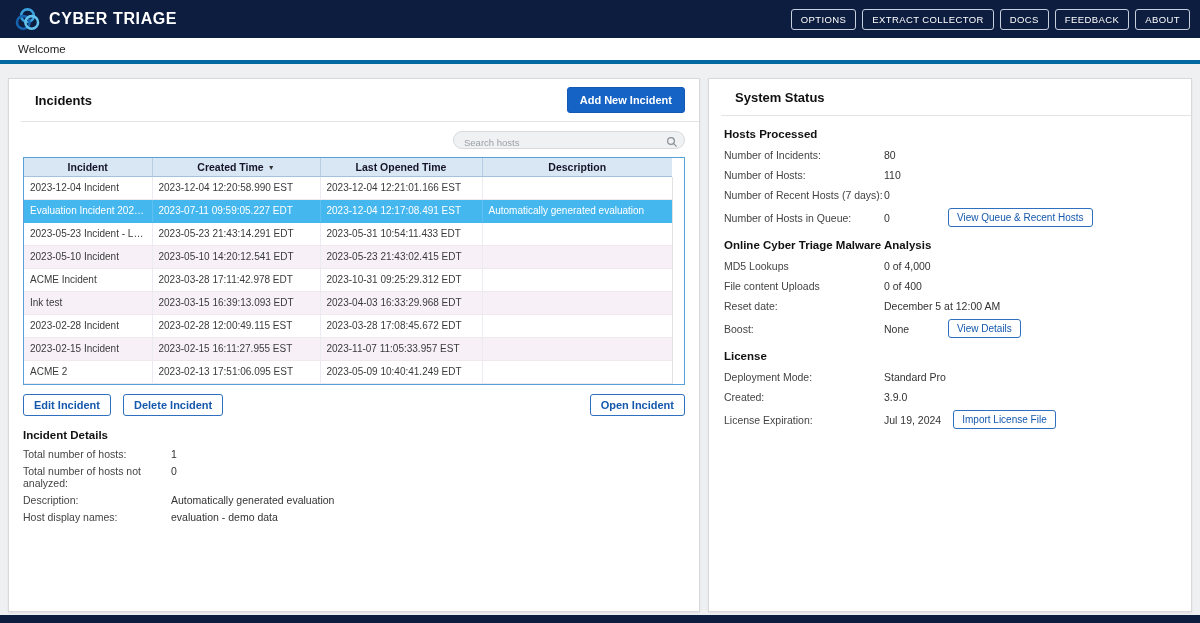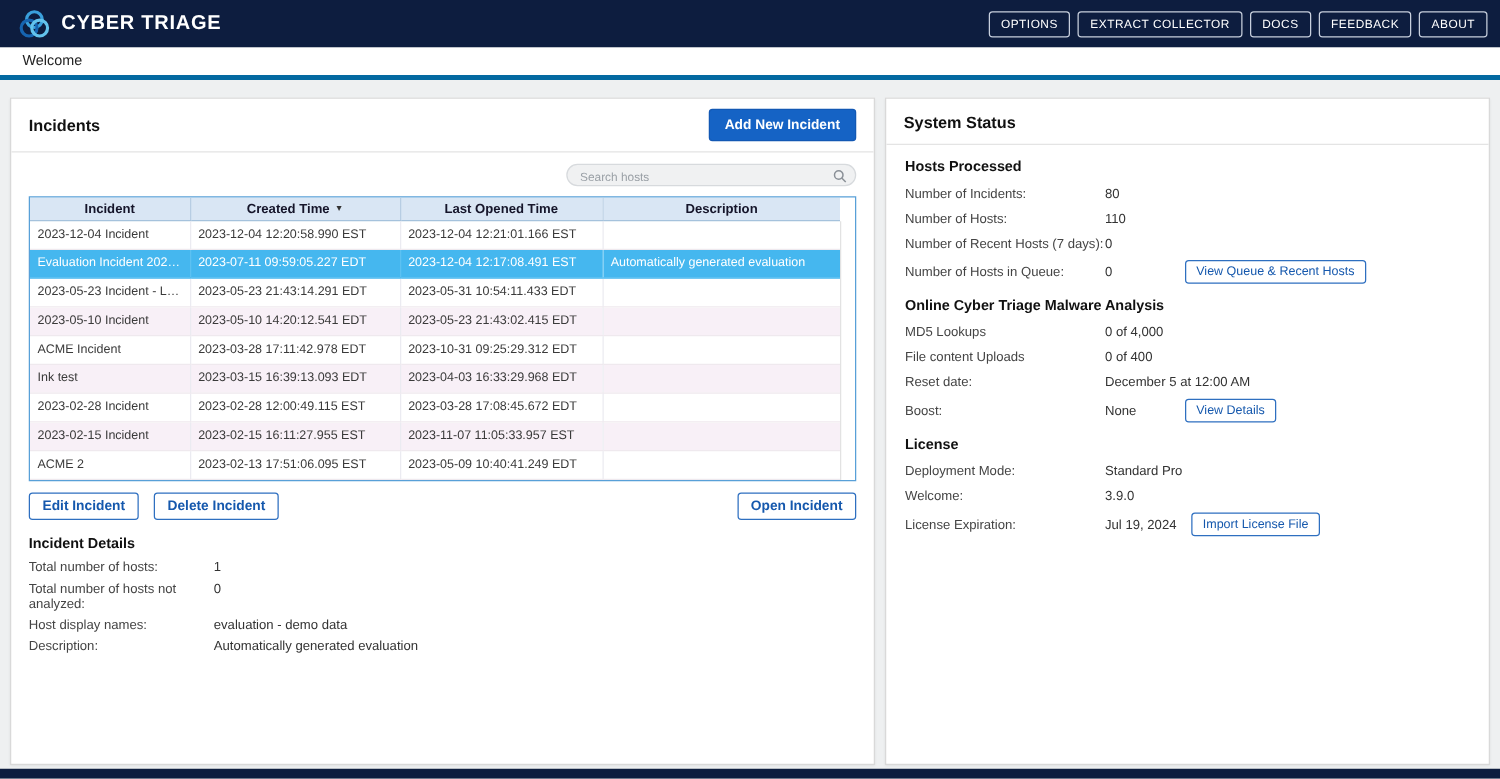--- a/index.html
+++ b/index.html
@@ -34,21 +34,21 @@
   
   .main { display:flex; gap:8px; padding:14px 8px 0; }
   .panel {
     background:#ffffff; border:1px solid #d9d9d9; height:534px;
     box-shadow:0 1px 2px rgba(0,0,0,0.07); overflow:hidden;
   }
   .panel-left { width:692px; flex:none; }
   .panel-right { flex:1; }
   .panel-head {
     display:flex; align-items:center; justify-content:space-between;
-    padding:8px 14px; border-bottom:1px solid #e4e4e4; min-height:37px;
+    padding:8px 14px; border-bottom:1px solid #e4e4e4; min-height:37px;margin-left:12px;
   }
   .panel-title { font-size:13px; font-weight:bold; color:#111111; }
 
   
   .btn-primary {
     background:#1563c5; color:#ffffff; border:1px solid #1258b4;
     font-family:inherit; font-size:11px; font-weight:bold;
     padding:6px 12px; border-radius:3px; cursor:pointer;
   }
   .btn-outline {
@@ -250,26 +250,26 @@
     <div id="incident-detail-fields">
         <div class="detail-row">
           <span class="detail-label">Total number of hosts:</span>
           <span class="detail-value">1</span>
         </div>
         <div class="detail-row">
           <span class="detail-label">Total number of hosts not analyzed:</span>
           <span class="detail-value">0</span>
         </div>
         <div class="detail-row">
+          <span class="detail-label">Description:</span>
+          <span class="detail-value">Automatically generated evaluation</span>
+        </div>
+        <div class="detail-row">
           <span class="detail-label">Host display names:</span>
           <span class="detail-value">evaluation - demo data</span>
-        </div>
-        <div class="detail-row">
-          <span class="detail-label">Description:</span>
-          <span class="detail-value">Automatically generated evaluation</span>
         </div>
       </div>
   </div>
 
   <div class="panel panel-right">
     <div class="panel-head">
       <span class="panel-title">System Status</span>
     </div>
     <div class="status-body" id="status-sections">
         <div class="status-section">
@@ -312,21 +312,21 @@
             <button class="btn-outline small">View Details</button>
           </div>
         </div>
         <div class="status-section">
           <div class="status-heading">License</div>
           <div class="status-row">
             <span class="status-label">Deployment Mode:</span>
             <span class="status-value">Standard Pro</span>
           </div>
           <div class="status-row">
-            <span class="status-label">Welcome:</span>
+            <span class="status-label">Created:</span>
             <span class="status-value">3.9.0</span>
           </div>
           <div class="status-row">
             <span class="status-label">License Expiration:</span>
             <span class="status-value">Jul 19, 2024</span>
             <button class="btn-outline small">Import License File</button>
           </div>
         </div>
       </div>
   </div>

